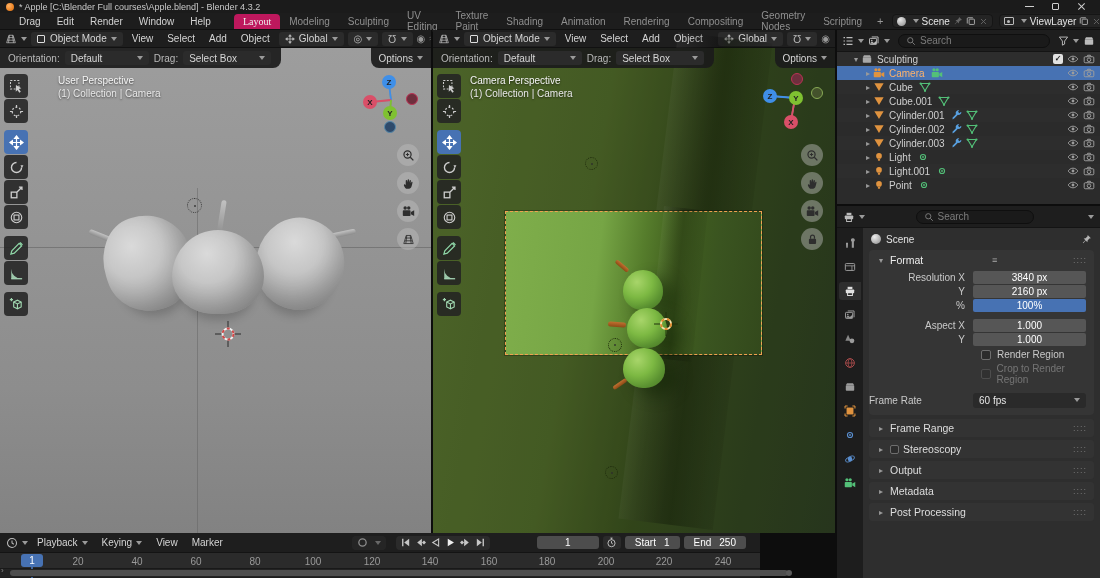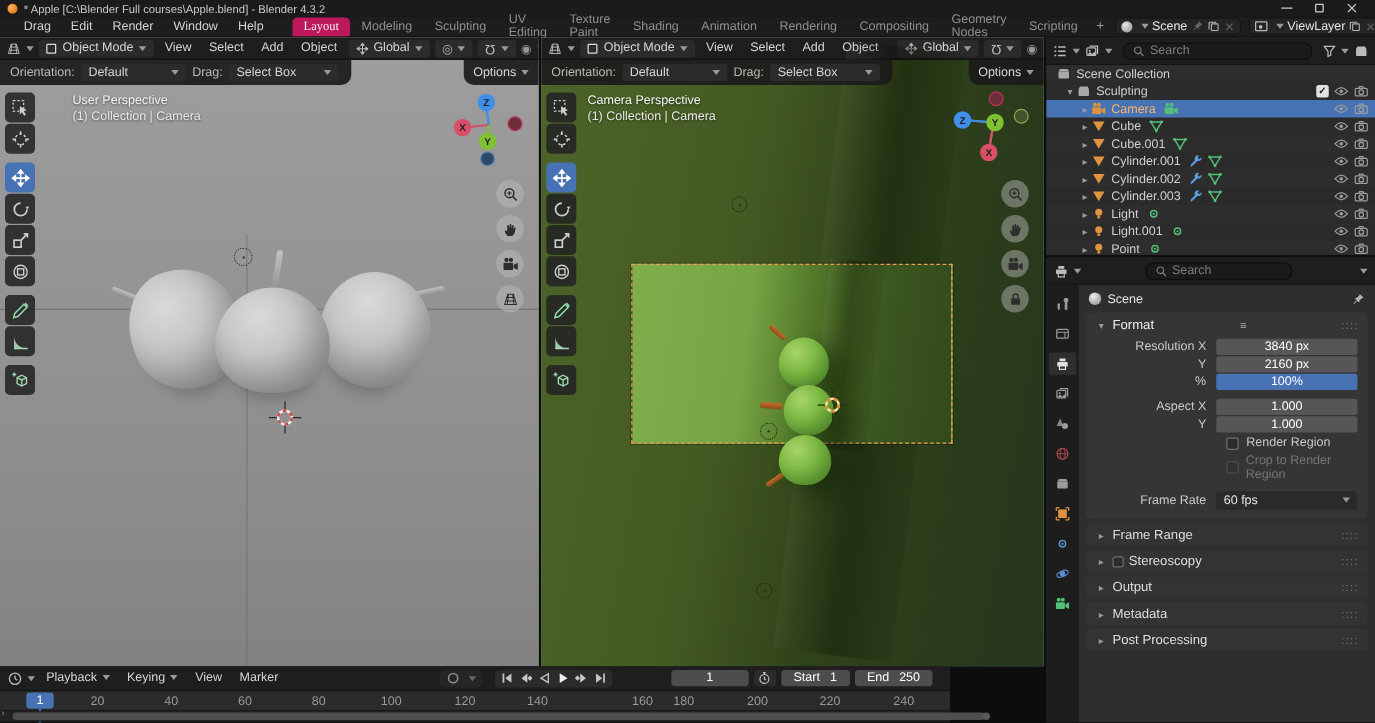--- a/index.html
+++ b/index.html
@@ -100,21 +100,21 @@
   .lsticon{color:#aaa;margin-left:auto;margin-right:6px;font-size:9px;letter-spacing:1px;}
   .frow{display:flex;align-items:center;height:13px;margin-top:1px;}
   .frow .lab{width:104px;text-align:right;padding-right:8px;color:#c9c9c9;flex:0 0 auto;}
   .frow .val{flex:1;margin-right:8px;background:#565656;border-radius:2px;color:#fff;text-align:center;height:13px;line-height:13px;}
   .frow .val.slider{background:var(--accent);}
   .frow.gap{margin-top:7px;}
   .cbrow{display:flex;align-items:center;gap:6px;margin:3px 0 0 112px;color:#c9c9c9;}
   .cbrow .box{width:10px;height:10px;border:1px solid #6e6e6e;background:#2c2c2c;border-radius:2px;}
   .cbrow.dis{opacity:.42;}
   .frrow{display:flex;align-items:center;height:16px;margin-top:7px;}
-  .frrow .lab{width:104px;text-align:right;padding-right:8px;color:#c9c9c9;flex:0 0 auto;}
+  .frrow .lab{width:104px;text-align:left;padding-right:8px;color:#c9c9c9;flex:0 0 auto;}
   .drop{flex:1;margin-right:8px;background:#2a2a2a;border-radius:3px;height:15px;display:flex;align-items:center;padding:0 6px;color:#e6e6e6;}
   .drop .car{margin-left:auto;}
   .csec{background:#333333;border-radius:3px;margin:0 6px 3px 6px;height:18px;display:flex;align-items:center;gap:4px;padding:0 7px;color:#dedede;font-size:10.5px;}
   .csec .box{width:9px;height:9px;border:1px solid #6e6e6e;background:#2c2c2c;border-radius:2px;}
   
   #timeline{left:0;top:533px;width:760px;height:45px;background:#1e1e1e;}
   .tl-head{height:20px;display:flex;align-items:center;padding:0 6px;gap:4px;border-bottom:1px solid #141414;}
   .tl-right{margin-left:auto;display:flex;gap:4px;align-items:center;padding-right:8px;}
   .fld{background:#4d4d4d;border-radius:3px;height:13px;display:flex;align-items:center;justify-content:center;color:#fff;gap:8px;padding:0 10px;}
   .pbgroup{display:flex;background:#2b2b2b;border-radius:4px;padding:1px 3px;gap:2px;align-items:center;margin-left:6px;}
@@ -731,27 +731,20 @@
         <svg class="i" width="11" height="11">
           <use href="#s-funnel"></use>
         </svg>
         <i class="car"></i>
       </span>
     <span style="color:#bbb;"><svg class="i" width="12" height="12">
           <use href="#s-box"></use>
         </svg></span>
   </div>
   <div class="ol-rows">
-    <div class="olrow" style="padding-left:8px;">
-      <svg class="i oic c-dim">
-          <use href="#s-box"></use>
-        </svg>
-        <span class="nm">Scene Collection</span>
-        <span class="spacer"></span>
-    </div>
     <div class="olrow" style="padding-left:14px;">
       <span class="exp">▾</span>
       <svg class="i oic c-dim">
           <use href="#s-box"></use>
         </svg>
         <span class="nm">Sculpting</span>
         <span class="spacer"></span>
       <span class="rowctl">
           <span class="cbx">✓</span>
         <svg class="i" width="12" height="12">
@@ -1189,21 +1182,21 @@
   <div class="ruler">
     <span class="cfbadge">1</span>
     <span class="playhead"></span>
     <span class="tick" style="left:65px;">20</span>
     <span class="tick" style="left:124px;">40</span>
     <span class="tick" style="left:183px;">60</span>
     <span class="tick" style="left:242px;">80</span>
     <span class="tick" style="left:300px;">100</span>
     <span class="tick" style="left:359px;">120</span>
     <span class="tick" style="left:417px;">140</span>
-    <span class="tick" style="left:476px;margin-left:25px;">160</span>
+    <span class="tick" style="left:476px;">160</span>
     <span class="tick" style="left:534px;">180</span>
     <span class="tick" style="left:593px;">200</span>
     <span class="tick" style="left:651px;">220</span>
     <span class="tick" style="left:710px;">240</span>
   </div>
   <div class="tl-scroll">
     <span class="collapse-chev">›</span>
     <span class="thumb"></span>
     <span class="thumbdot"></span>
   </div>

